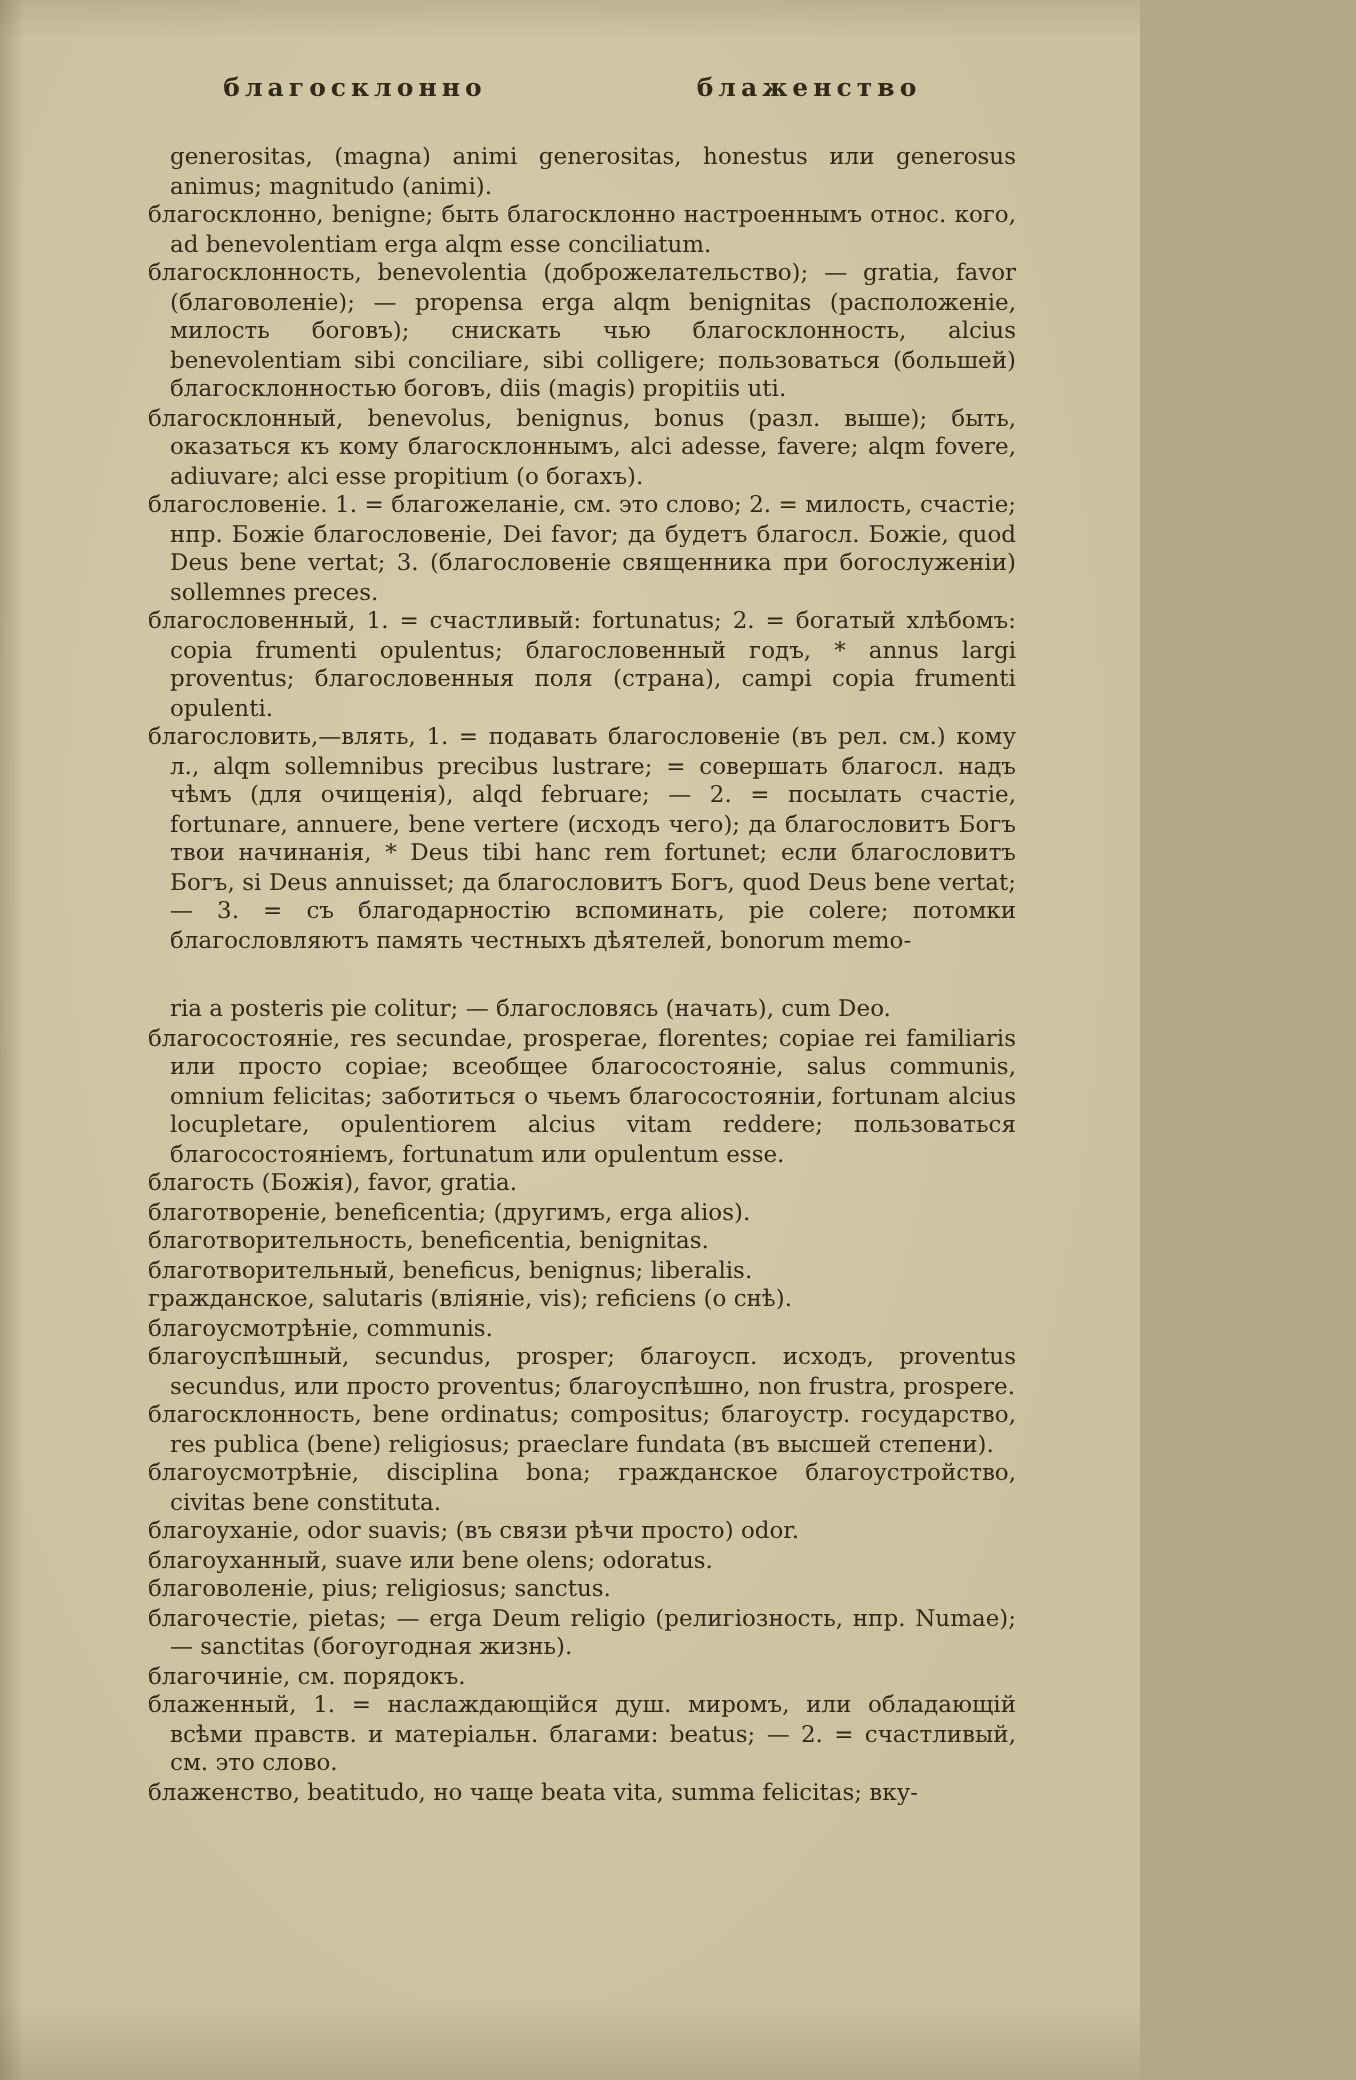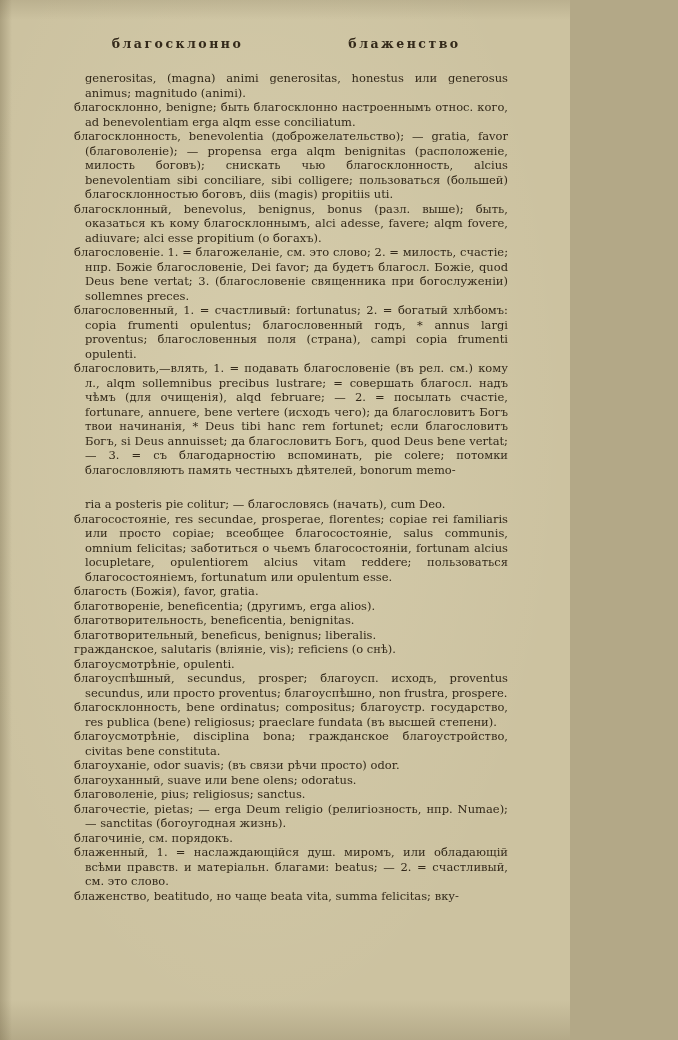--- a/index.html
+++ b/index.html
@@ -73,21 +73,21 @@
         <p class="entry"><b class="headword">благость</b><span class="entry-text"> (Божія), favor, gratia.</span></p>
 
         <p class="entry"><b class="headword">благотвореніе,</b><span class="entry-text"> beneficentia; (другимъ, erga alios).</span></p>
 
         <p class="entry"><b class="headword">благотворительность,</b><span class="entry-text"> beneficentia, benignitas.</span></p>
 
         <p class="entry"><b class="headword">благотворительный,</b><span class="entry-text"> beneficus, benignus; liberalis.</span></p>
 
         <p class="entry"><b class="headword">гражданское,</b><span class="entry-text"> salutaris (вліяніе, vis); reficiens (о снѣ).</span></p>
 
-        <p class="entry"><b class="headword">благоусмотрѣніе,</b><span class="entry-text"> opulenti.</span></p>
+        <p class="entry"><b class="headword">благоусмотрѣніе,</b><span class="entry-text"> communis.</span></p>
 
         <p class="entry"><b class="headword">благоуспѣшный,</b><span class="entry-text"> secundus, prosper; благоусп. исходъ, proventus secundus, или просто proventus; благоуспѣшно, non frustra, prospere.</span></p>
 
         <p class="entry"><b class="headword">благосклонность,</b><span class="entry-text"> bene ordinatus; compositus; благоустр. государство, res publica (bene) religiosus; praeclare fundata (въ высшей степени).</span></p>
 
         <p class="entry"><b class="headword">благоусмотрѣніе,</b><span class="entry-text"> disciplina bona; гражданское благоустройство, civitas bene constituta.</span></p>
 
         <p class="entry"><b class="headword">благоуханіе,</b><span class="entry-text"> odor suavis; (въ связи рѣчи просто) odor.</span></p>
 
         <p class="entry"><b class="headword">благоуханный,</b><span class="entry-text"> suave или bene olens; odoratus.</span></p>

